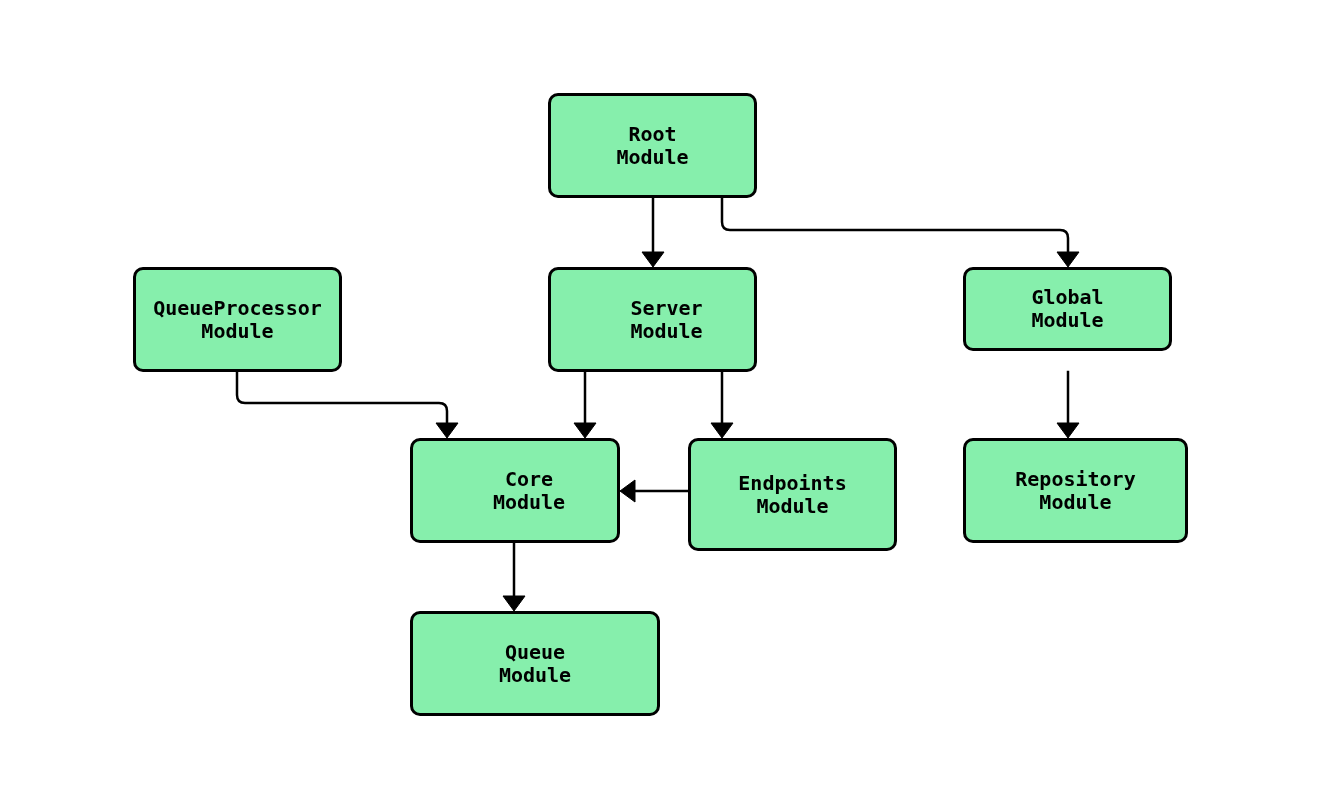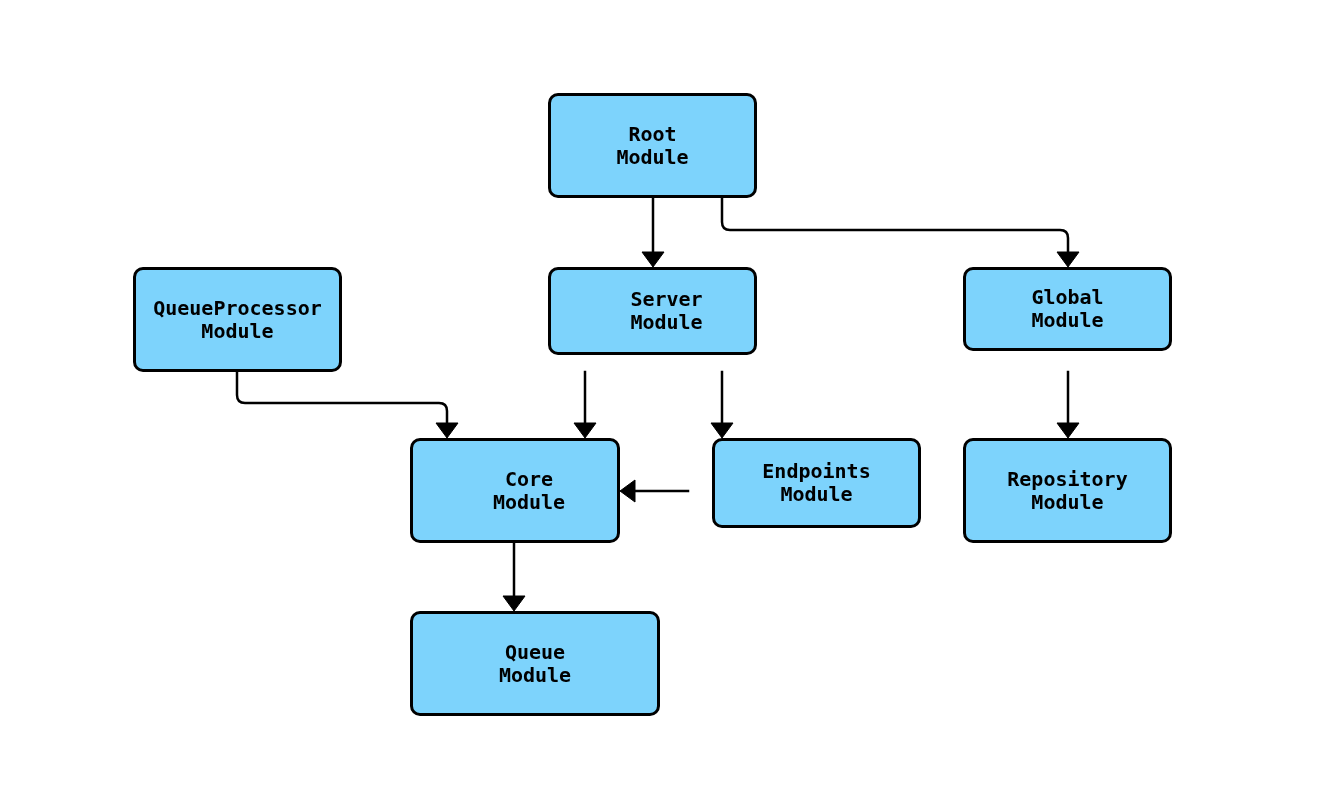--- a/index.html
+++ b/index.html
@@ -28,40 +28,40 @@
     stroke-width: 2.5;
     stroke-linecap: square;
   }
   .edge polygon {
     fill: #000000;
     stroke: #000000;
   }
   .node {
     position: absolute;
     box-sizing: border-box;
-    background: #7dd3fc;
+    background: #86efac;
     border: 3px solid #000000;
     border-radius: 10px;
     display: flex;
     align-items: center;
     justify-content: center;
     text-align: center;
     font-weight: bold;
     font-size: 20px;
     line-height: 23px;
     color: #000000;
     white-space: pre-line;
   }
   .node-root          { left: 548px; top:  93px; width: 209px; height: 105px; }
   .node-queueprocessor{ left: 133px; top: 267px; width: 209px; height: 105px; }
-  .node-server        { left: 548px; top: 267px; width: 209px; height: 88px; padding-left: 28px; }
+  .node-server        { left: 548px; top: 267px; width: 209px; height: 105px; padding-left: 28px; }
   .node-global        { left: 963px; top: 267px; width: 209px; height: 84px; }
   .node-core          { left: 410px; top: 438px; width: 210px; height: 105px; padding-left: 28px; }
-  .node-endpoints     { left: 712px; top: 438px; width: 209px; height: 90px; }
-  .node-repository    { left: 963px; top: 438px; width: 209px; height: 105px; }
+  .node-endpoints     { left: 688px; top: 438px; width: 209px; height: 113px; }
+  .node-repository    { left: 963px; top: 438px; width: 225px; height: 105px; }
   .node-queue         { left: 410px; top: 611px; width: 250px; height: 105px; }
 </style>
 </head>
 <body>
 
 <div class="canvas">
 
   <svg class="edges-layer" viewBox="0 0 1337 809" xmlns="http://www.w3.org/2000/svg">
 
     <g class="edge">

